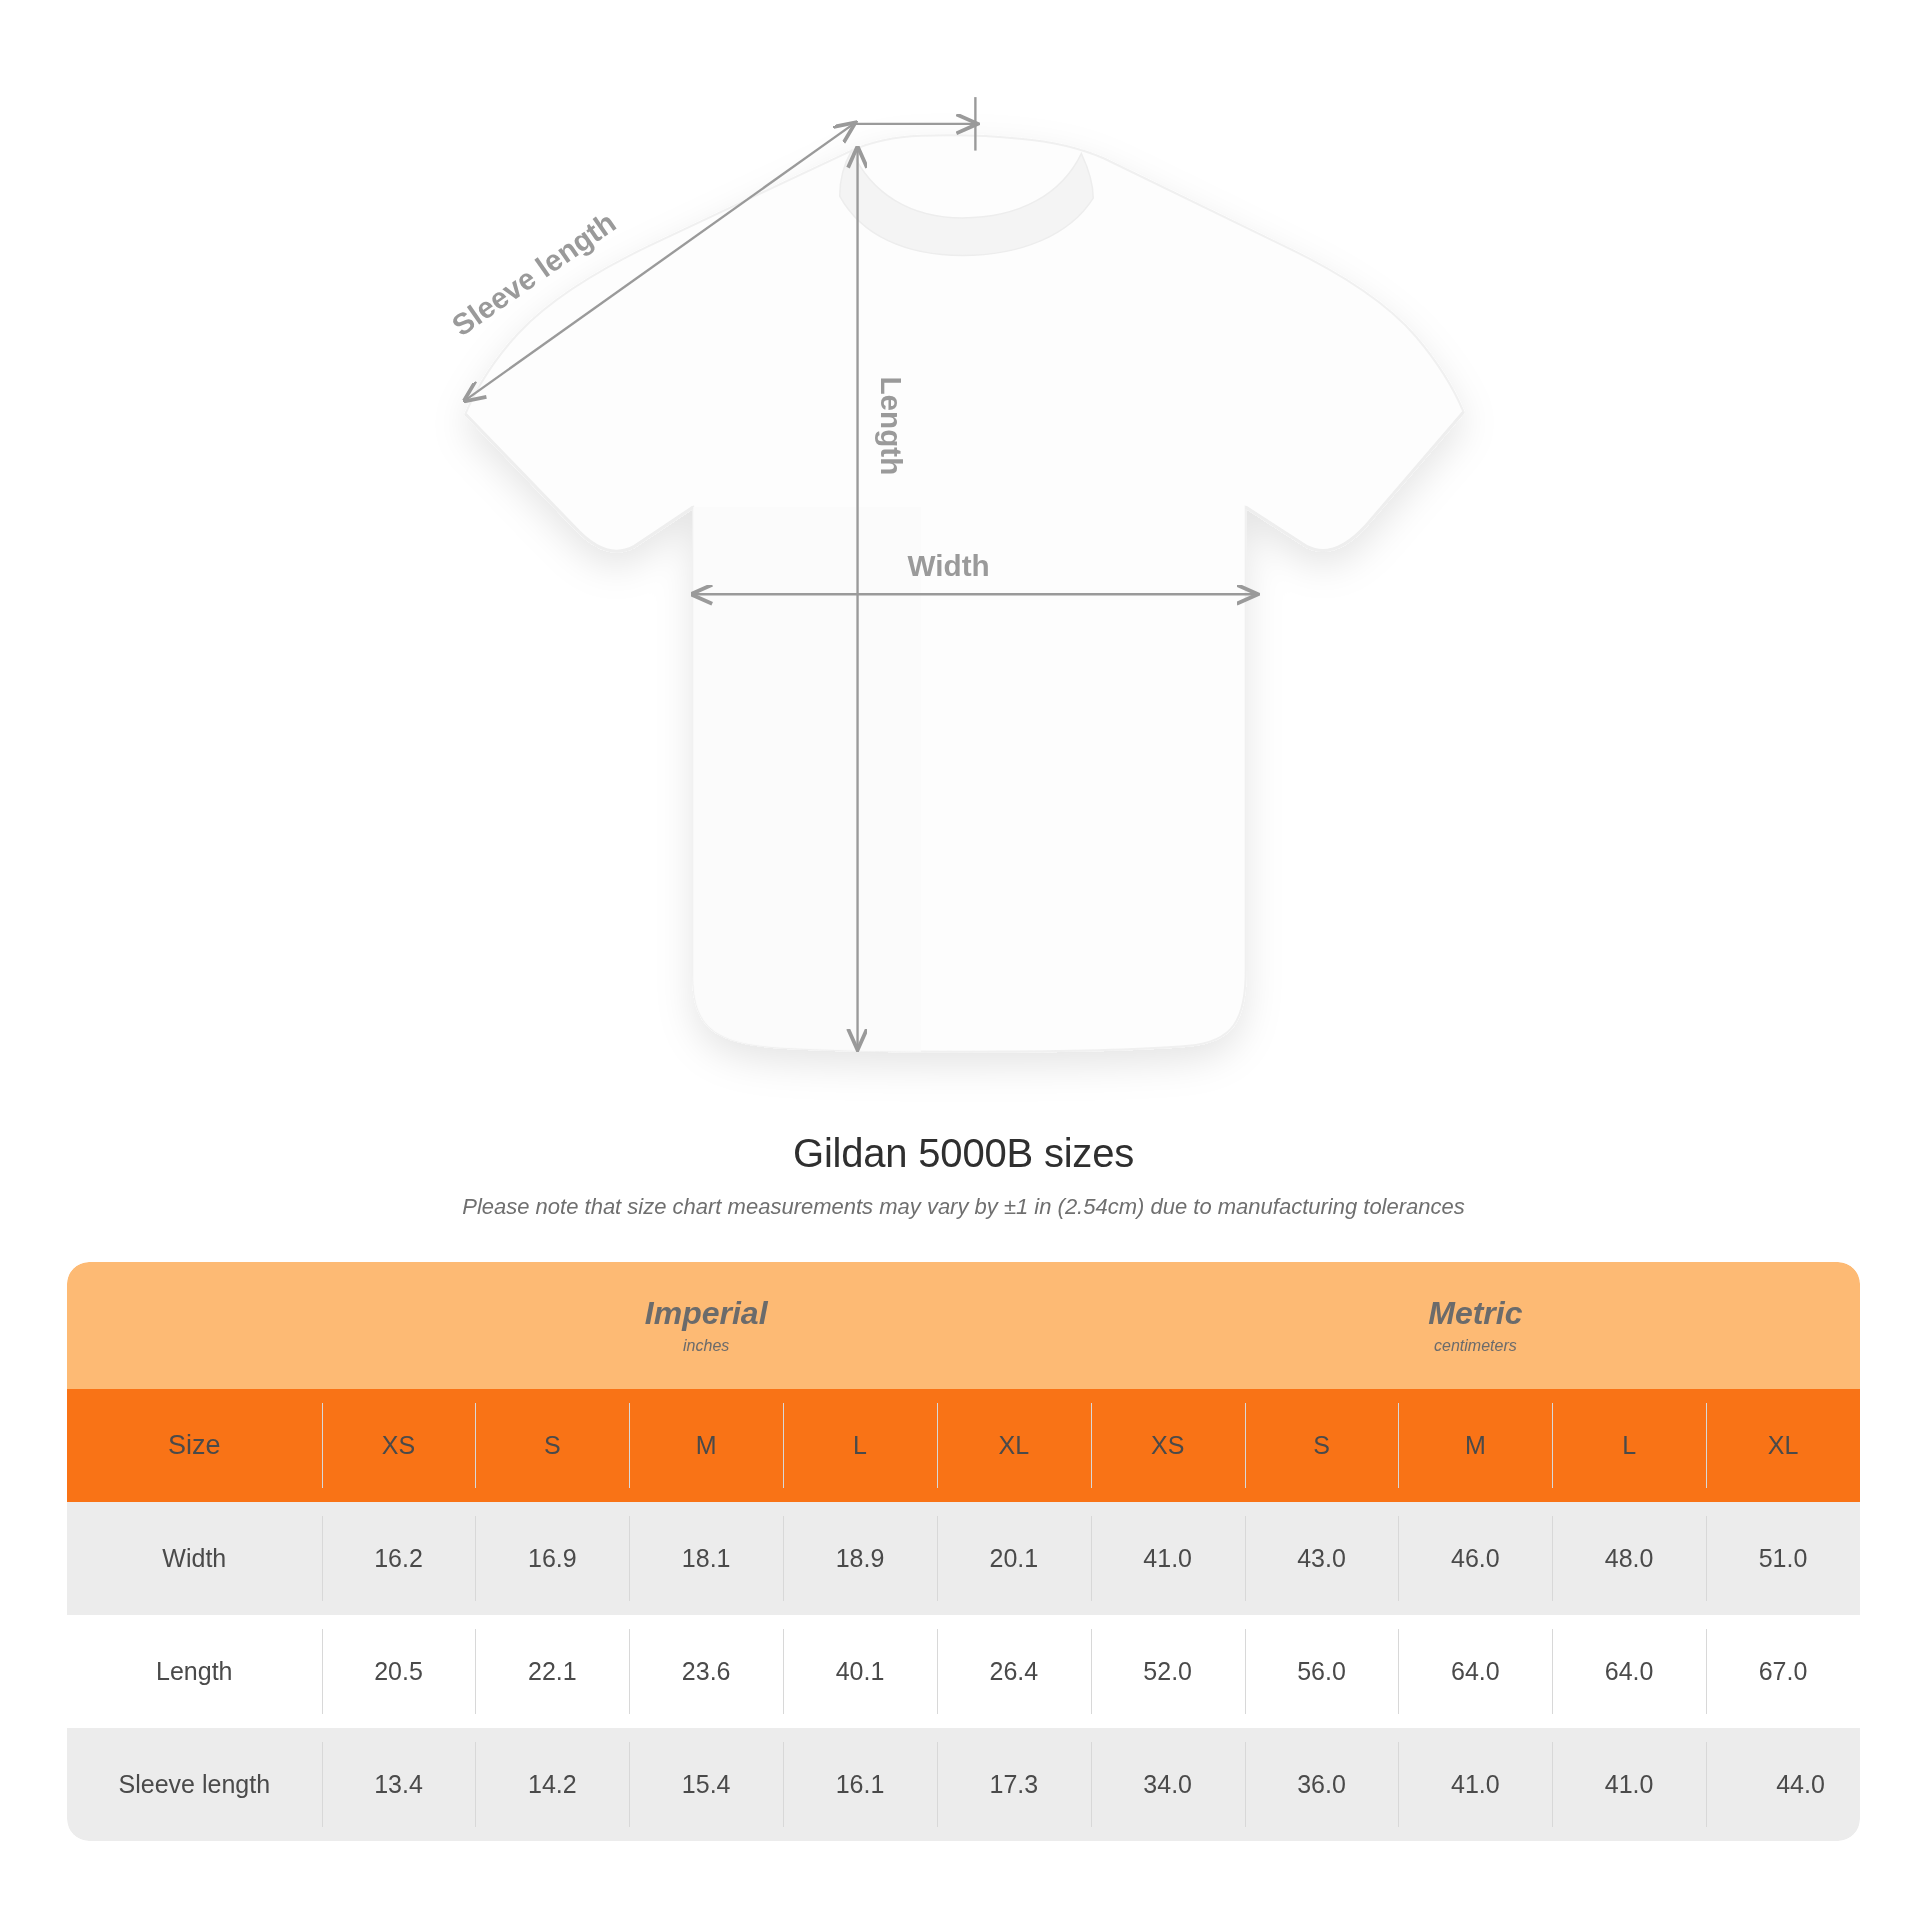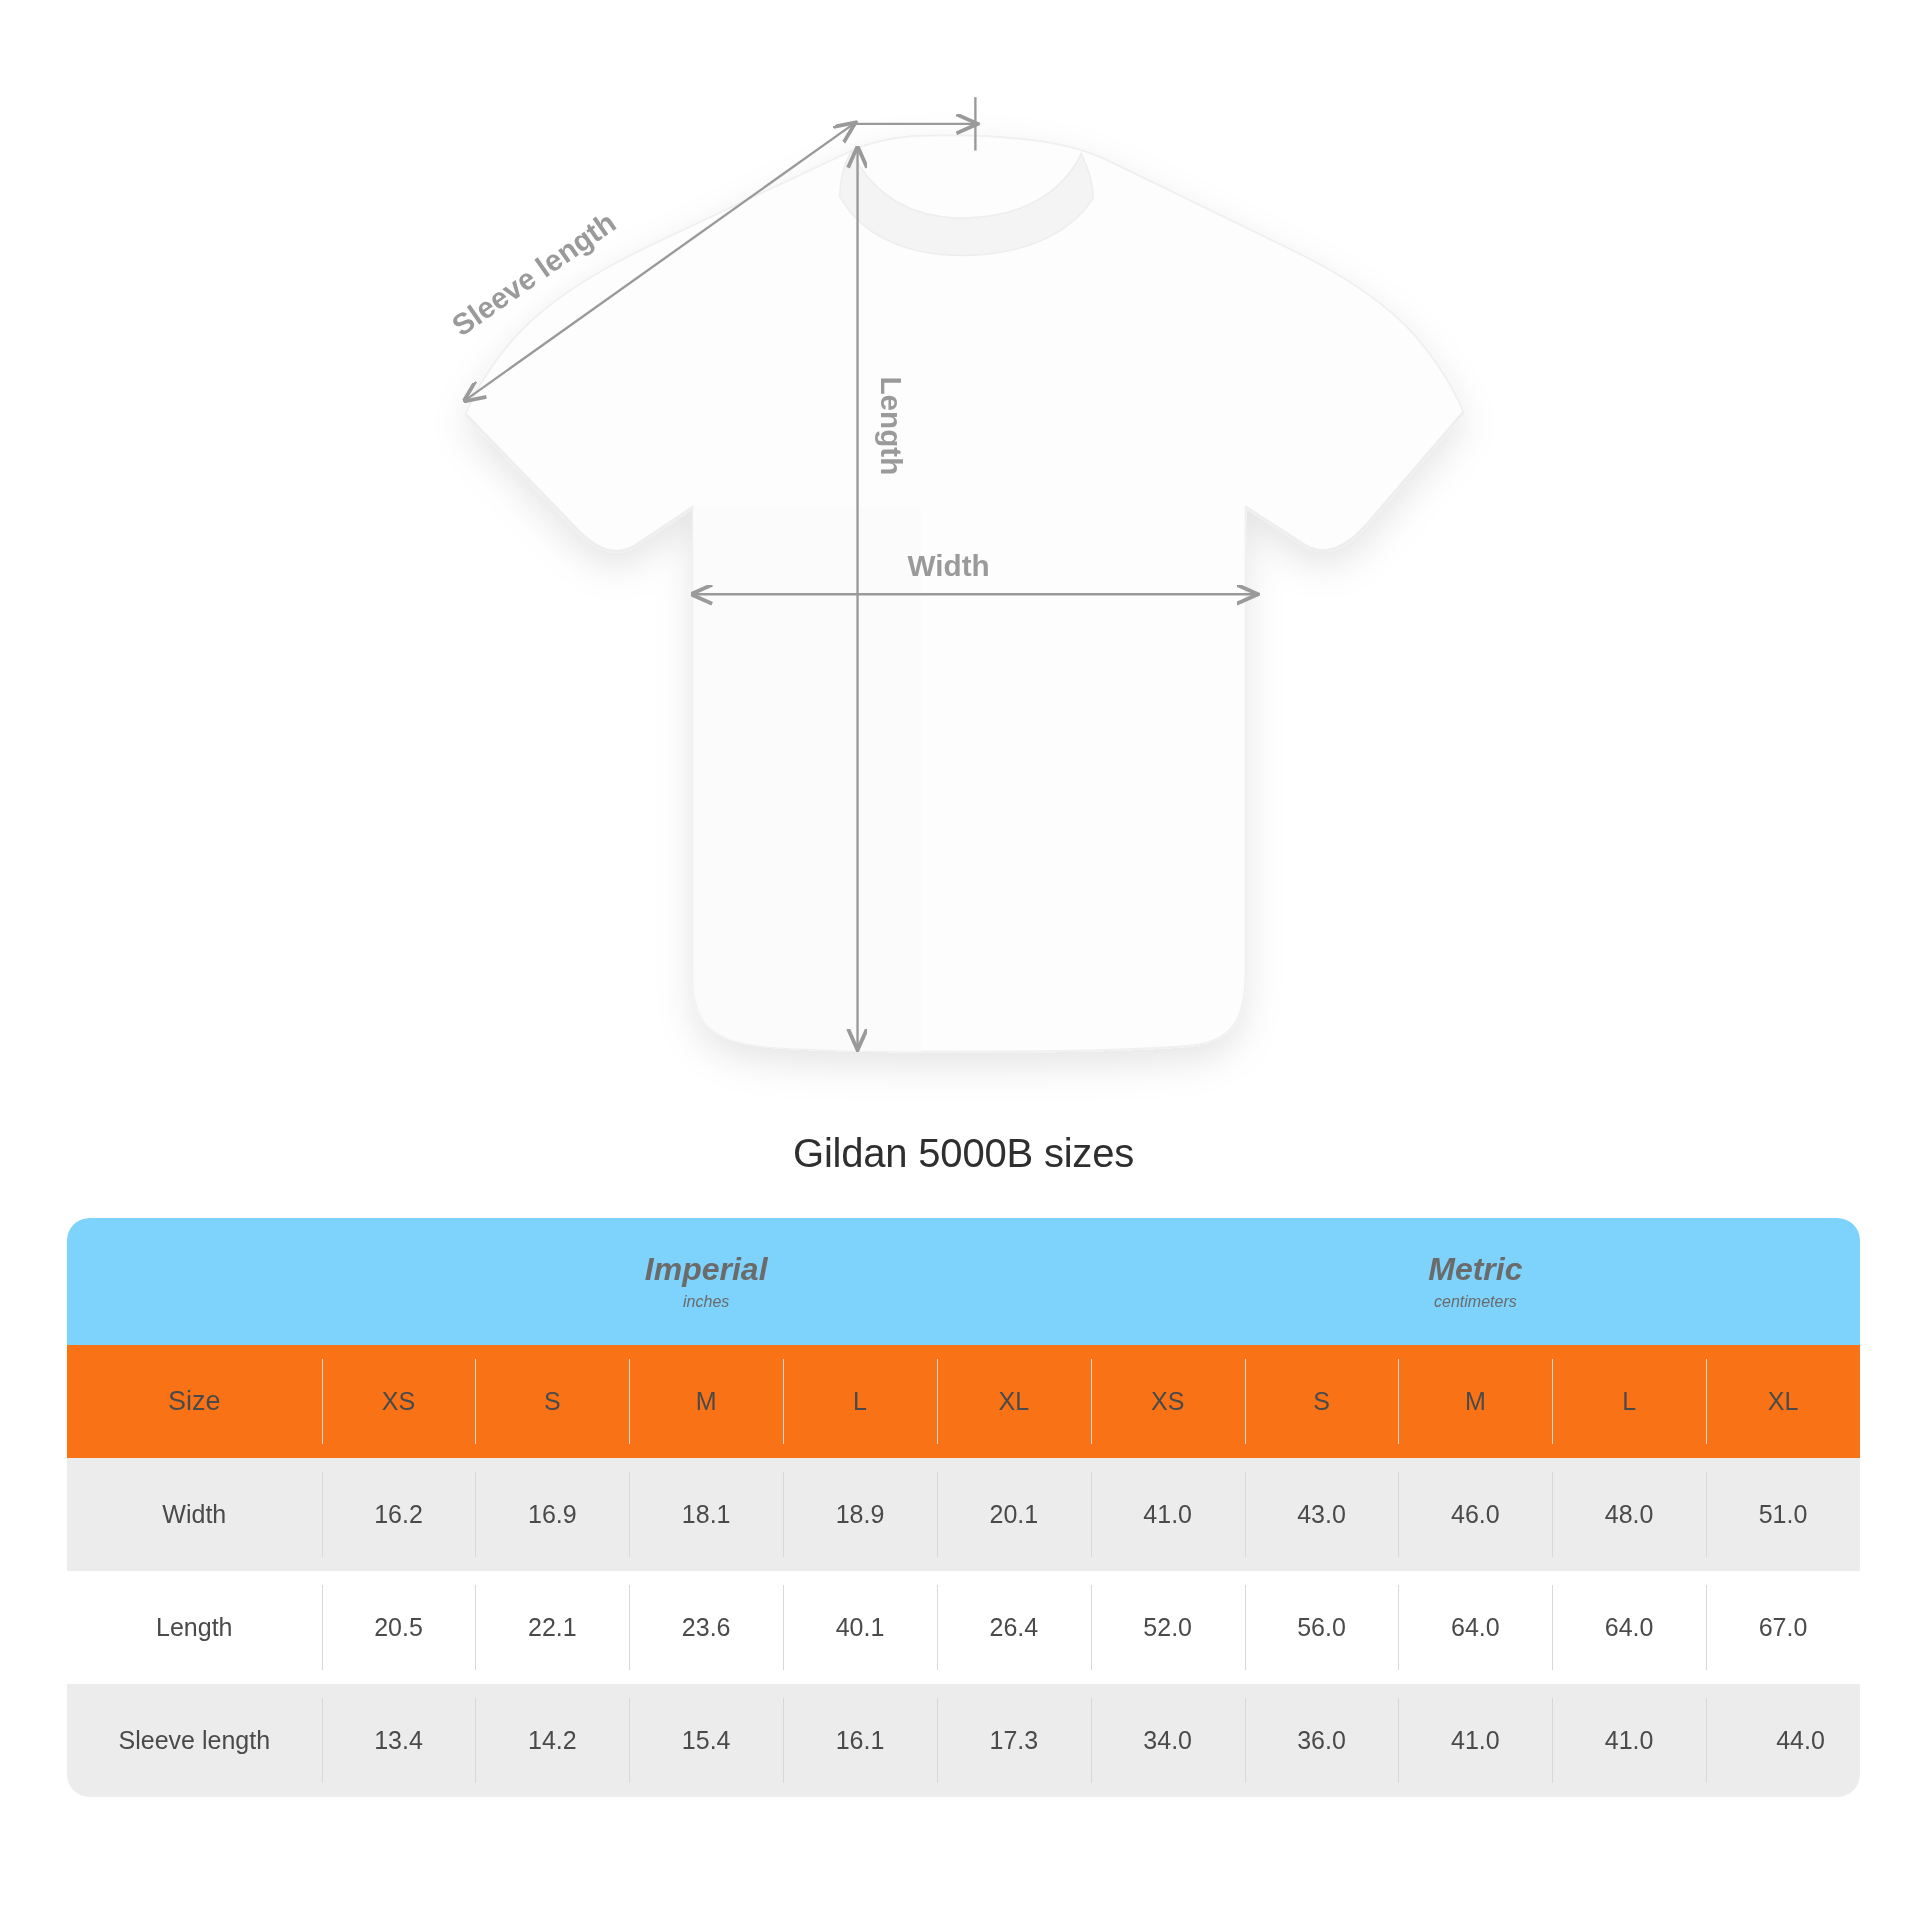--- a/index.html
+++ b/index.html
@@ -63,21 +63,21 @@
   }
   table.size-table td, table.size-table th {
     text-align: center;
     vertical-align: middle;
     font-size: 25px;
     color: #4a4a4a;
     font-weight: normal;
     border: none;
   }
   .unit-row td {
-    background: #7dd3fc;
+    background: #fdba74;
     height: 127px;
     padding: 0;
   }
   .unit-row td.blank-left {
     border-top-left-radius: 22px;
   }
   .unit-row td.blank-right {
     border-top-right-radius: 22px;
   }
   .unit-name {
@@ -201,20 +201,21 @@
       <text x="545" y="285" transform="rotate(-35 545 285)" font-family="Liberation Sans, sans-serif" font-size="30" font-weight="bold" fill="#9a9a9a" text-anchor="middle">Sleeve length</text>
 
       <text x="890" y="430" transform="rotate(90 890 430)" font-family="Liberation Sans, sans-serif" font-size="30" font-weight="bold" fill="#9a9a9a" text-anchor="middle">Length</text>
 
       <text x="958" y="582" font-family="Liberation Sans, sans-serif" font-size="30" font-weight="bold" fill="#9a9a9a" text-anchor="middle">Width</text>
     </svg>
   </div>
 
   <div class="title-block">
     <h1 class="chart-title">Gildan 5000B sizes</h1>
+    <p class="chart-note">Please note that size chart measurements may vary by ±1 in (2.54cm) due to manufacturing tolerances</p>
   </div>
 
   <div class="table-wrap">
     <table class="size-table">
       <colgroup>
         <col style="width:14.2%">
         <col style="width:8.58%">
           <col style="width:8.58%">
           <col style="width:8.58%">
           <col style="width:8.58%">

